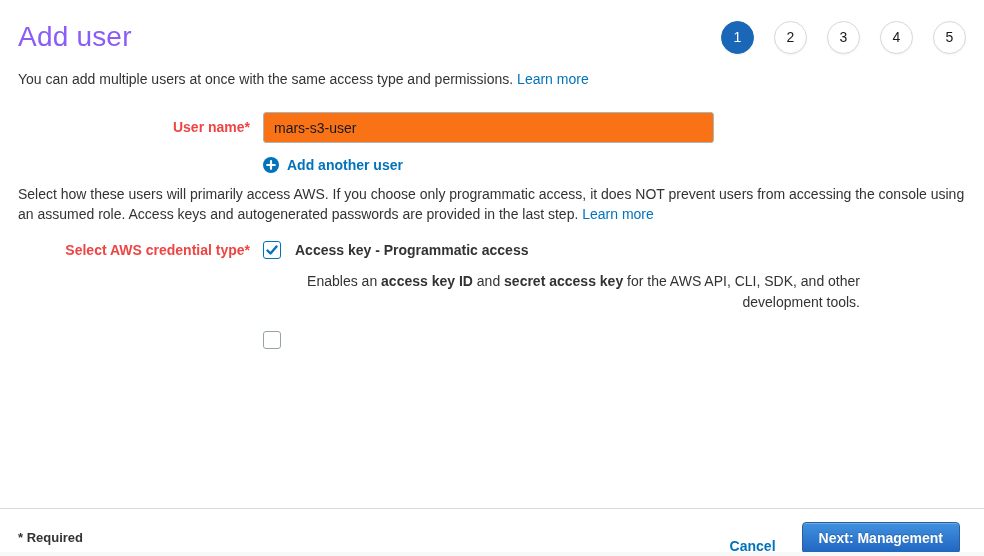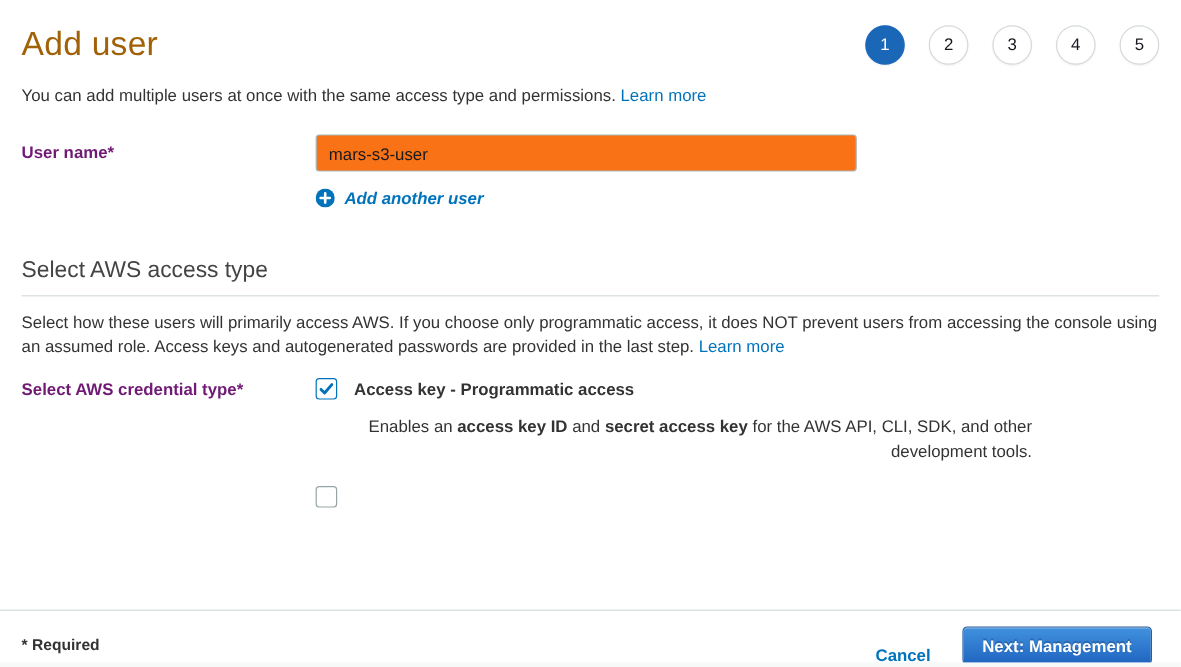--- a/index.html
+++ b/index.html
@@ -18,21 +18,21 @@
   .header {
     display: flex;
     align-items: center;
     justify-content: space-between;
     padding-top: 16px;
     height: 58px;
   }
   .page-title {
     font-size: 28px;
     font-weight: 400;
-    color: #a16207;
+    color: #8b5cf6;
     letter-spacing: 0.2px;
   }
   .steps { display: flex; align-items: center; gap: 20px; padding-right: 0px; }
   .step {
     width: 33px; height: 33px;
     border-radius: 50%;
     border: 1px solid #d5d9d9;
     background: #ffffff;
     color: #16191f;
     font-size: 14px;
@@ -55,23 +55,23 @@
   }
   .section-1 .section-heading { margin-top: 26px; }
   .section-2 .section-heading { margin-top: 42px; }
   .intro { margin-top: 11px; line-height: 20px; color: #333; }
   .link { color: #0073bb; text-decoration: none; cursor: pointer; }
 
   
   .form-row { display: flex; margin-top: 23px; }
   .form-label {
     width: 232px;
-    text-align: left;
+    text-align: right;
     font-weight: bold;
-    color: #701a75;
+    color: #ef4444;
     padding-top: 7px;
     flex: none;
   }
   .form-label.cred { padding-top: 1px; }
   .form-content { margin-left: 13px; }
   .username-input {
     width: 451px;
     height: 31px;
     border: 1px solid #aab7b8;
     border-radius: 3px;
@@ -83,21 +83,20 @@
     outline: none;
   }
   .add-another {
     display: flex;
     align-items: flex-end;
     gap: 8px;
     margin-top: 14px;
     margin-left: 245px;
     cursor: pointer;
     width: fit-content;
-    font-style: italic;
   }
   .add-another .plus-icon { width: 16px; height: 16px; display: block; }
   .add-another .label { font-weight: bold; color: #0073bb; }
 
   
   .cred-row { display: flex; margin-top: 17px; }
   .option { display: flex; align-items: flex-start; }
   .option + .option { margin-top: 18px; }
   .checkbox {
     width: 18px; height: 18px;
@@ -181,21 +180,20 @@
     <div class="add-another">
       <svg class="plus-icon" viewBox="0 0 16 16">
         <circle cx="8" cy="8" r="8" fill="#0073bb"></circle>
         <path d="M8 4.2 V11.8 M4.2 8 H11.8" stroke="#ffffff" stroke-width="2.2" stroke-linecap="round"></path>
       </svg>
       <span class="label">Add another user</span>
     </div>
   </div>
 
   <div class="section-2">
-    <h2 class="section-heading">Select AWS access type</h2>
     <p class="intro"><span>Select how these users will primarily access AWS. If you choose only programmatic access, it does NOT prevent users from accessing the console using an assumed role. Access keys and autogenerated passwords are provided in the last step. </span><a class="link">Learn more</a></p>
 
     <div class="cred-row">
       <label class="form-label cred">Select AWS credential type*</label>
       <div class="form-content">
 
         <div class="option">
           <div class="checkbox checked">
             <svg class="check" viewBox="0 0 12 12">
               <path d="M1.5 6.5 L4.5 9.5 L10.5 2.5" fill="none" stroke="#0073bb" stroke-width="2.4" stroke-linecap="round" stroke-linejoin="round"></path>

